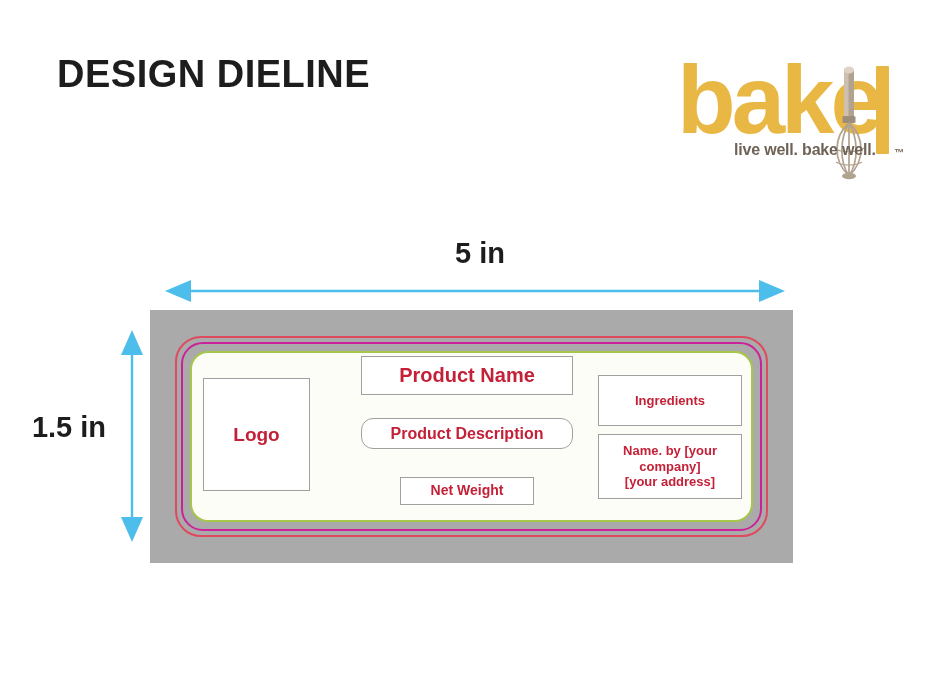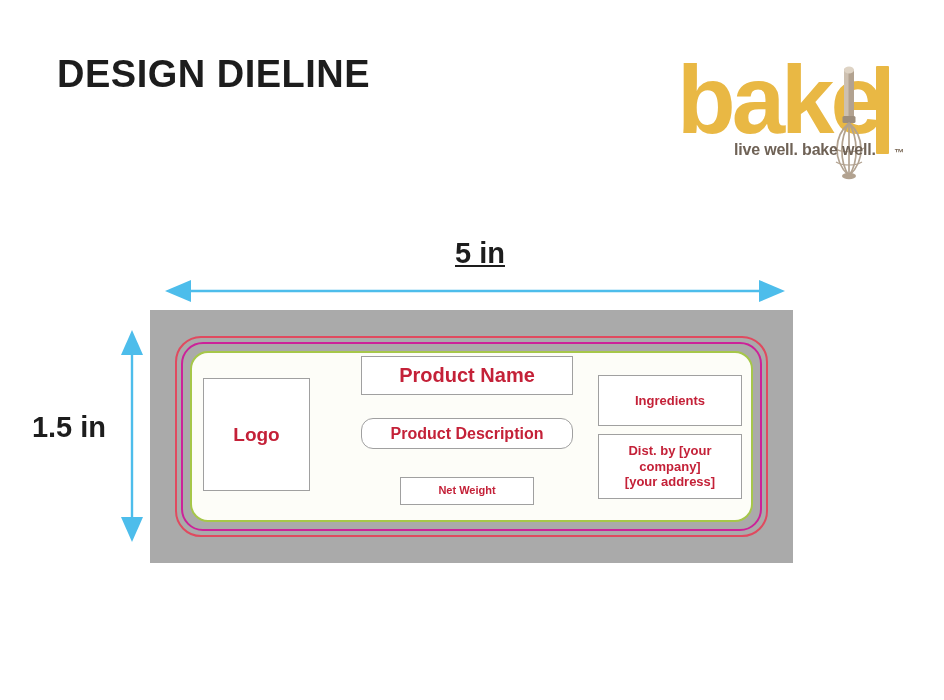--- a/index.html
+++ b/index.html
@@ -103,21 +103,20 @@
   
   #dim-width-label {
     position: absolute;
     left: 420px;
     top: 237px;
     width: 120px;
     text-align: center;
     font-size: 29px;
     font-weight: bold;
     color: #1d1d1d;
-    text-decoration: underline;
   }
   #dim-height-label {
     position: absolute;
     left: 14px;
     top: 411px;
     width: 110px;
     text-align: center;
     font-size: 29px;
     font-weight: bold;
     color: #1d1d1d;
@@ -197,21 +196,21 @@
   }
   #box-product-description {
     left: 211px; top: 108px;
     width: 212px; height: 31px;
     font-size: 16px;
     border-radius: 12px;
   }
   #box-net-weight {
     left: 250px; top: 167px;
     width: 134px; height: 28px;
-    font-size: 11px;
+    font-size: 14px;
     text-align: center;
   }
   #box-ingredients {
     left: 448px; top: 65px;
     width: 144px; height: 51px;
     font-size: 13px;
   }
   #box-distributor {
     left: 448px; top: 124px;
     width: 144px; height: 65px;
@@ -292,19 +291,19 @@
   <div class="content-box" id="box-product-name">Product Name</div>
 
   <div class="content-box" id="box-product-description">Product Description</div>
 
   <div class="content-box" id="box-net-weight">Net Weight</div>
 
   <div class="content-box" id="box-ingredients">Ingredients</div>
 
   <div class="content-box" id="box-distributor">
     <div>
-      <div>Dist. by [your</div>
+      <div>Name. by [your</div>
       <div>company]</div>
       <div>[your address]</div>
     </div>
   </div>
 
 </div>
 
 </body></html>

